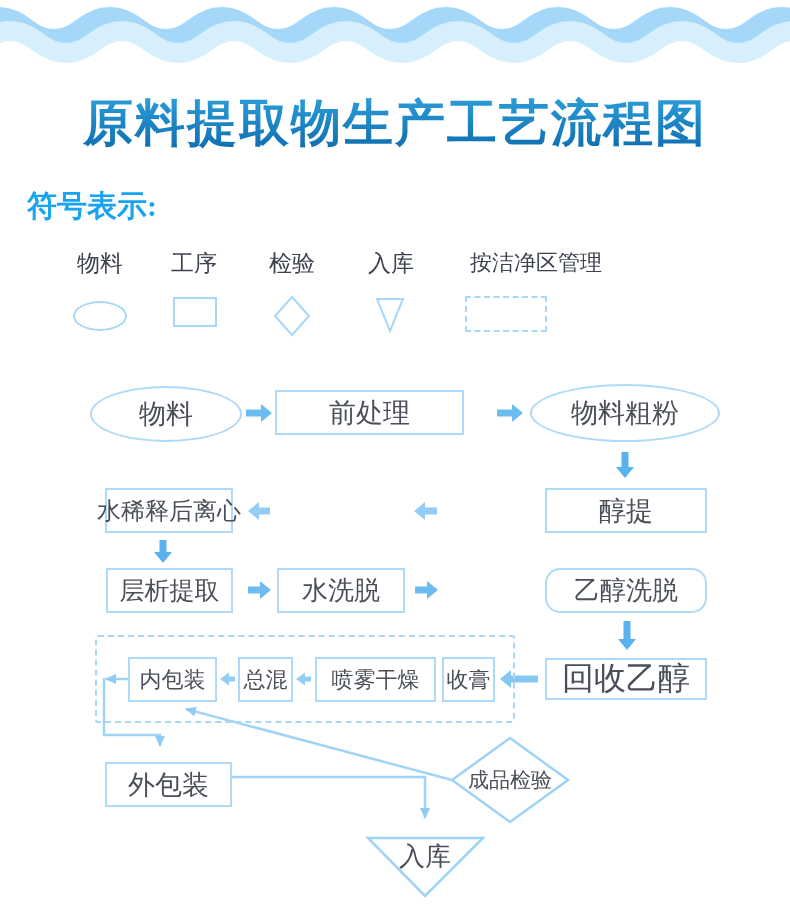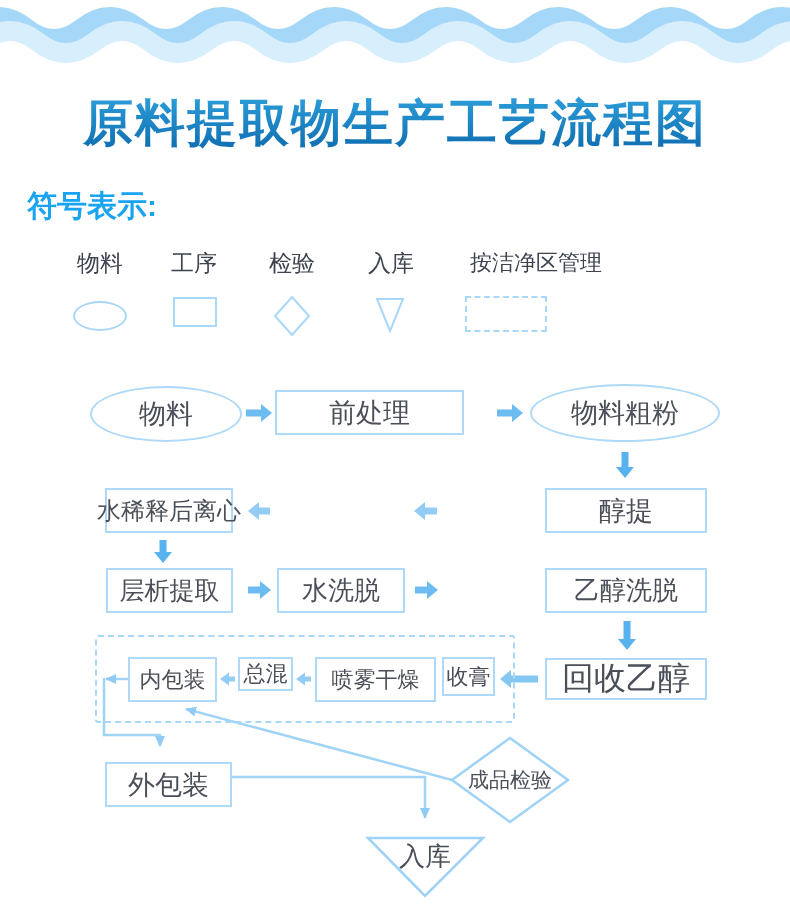--- a/index.html
+++ b/index.html
@@ -1,19 +1,19 @@
 <!DOCTYPE html>
 <html><head>
 <meta charset="utf-8">
 <style>
   * { margin:0; padding:0; box-sizing:border-box; }
   body { background:#ffffff; font-family:"Liberation Sans", sans-serif; }
   #canvas{
     position:relative; width:790px; height:910px; background:#ffffff;
-    overflow:hidden; margin:0 auto;
+    overflow:hidden; margin:0 auto;font-family:Liberation Serif, serif;
   }
   .layer{ position:absolute; top:0; left:0; }
   .title{
     position:absolute; top:90px; left:0; width:790px;
     text-align:center; font-size:50px; font-weight:bold; letter-spacing:2px;
     color:#1182c6;
     background:linear-gradient(180deg,#2fa3de 0%, #0b67ab 100%);
     -webkit-background-clip:text; background-clip:text;
     -webkit-text-fill-color:transparent;
   }
@@ -122,34 +122,34 @@
   <div class="node" style="left:545px;top:488px;width:162px;height:45px;font-size:27px;">
       <span>醇提</span>
     </div>
 
   <div class="node" style="left:106px;top:568px;width:127px;height:45px;font-size:25px;">
       <span>层析提取</span>
     </div>
   <div class="node" style="left:277px;top:568px;width:128px;height:45px;font-size:26px;">
       <span>水洗脱</span>
     </div>
-  <div class="node" style="left:545px;top:568px;width:162px;height:45px;font-size:26px;">
+  <div class="node" style="left:545px;top:568px;width:162px;height:45px;font-size:26px;border-radius:15px;">
       <span>乙醇洗脱</span>
     </div>
 
   <div class="node" style="left:128px;top:657px;width:89px;height:45px;font-size:22px;">
       <span>内包装</span>
     </div>
-  <div class="node" style="left:238px;top:657px;width:55px;height:34px;font-size:22px;">
+  <div class="node" style="left:238px;top:657px;width:55px;height:45px;font-size:22px;">
       <span>总混</span>
     </div>
   <div class="node" style="left:315px;top:657px;width:121px;height:45px;font-size:22px;">
       <span>喷雾干燥</span>
     </div>
-  <div class="node" style="left:442px;top:657px;width:53px;height:39px;font-size:22px;">
+  <div class="node" style="left:442px;top:657px;width:53px;height:45px;font-size:22px;">
       <span>收膏</span>
     </div>
   <div class="node" style="left:545px;top:658px;width:162px;height:42px;font-size:32px;">
       <span>回收乙醇</span>
     </div>
 
   <div class="node" style="left:105px;top:762px;width:127px;height:45px;font-size:27px;">
       <span>外包装</span>
     </div>
 

